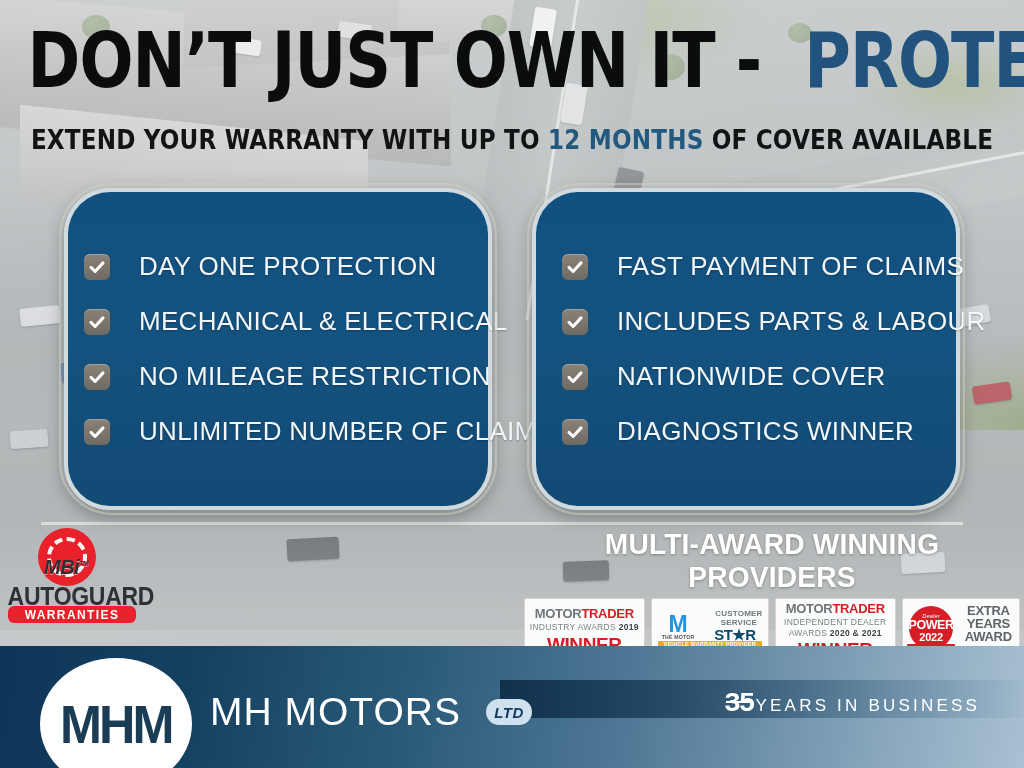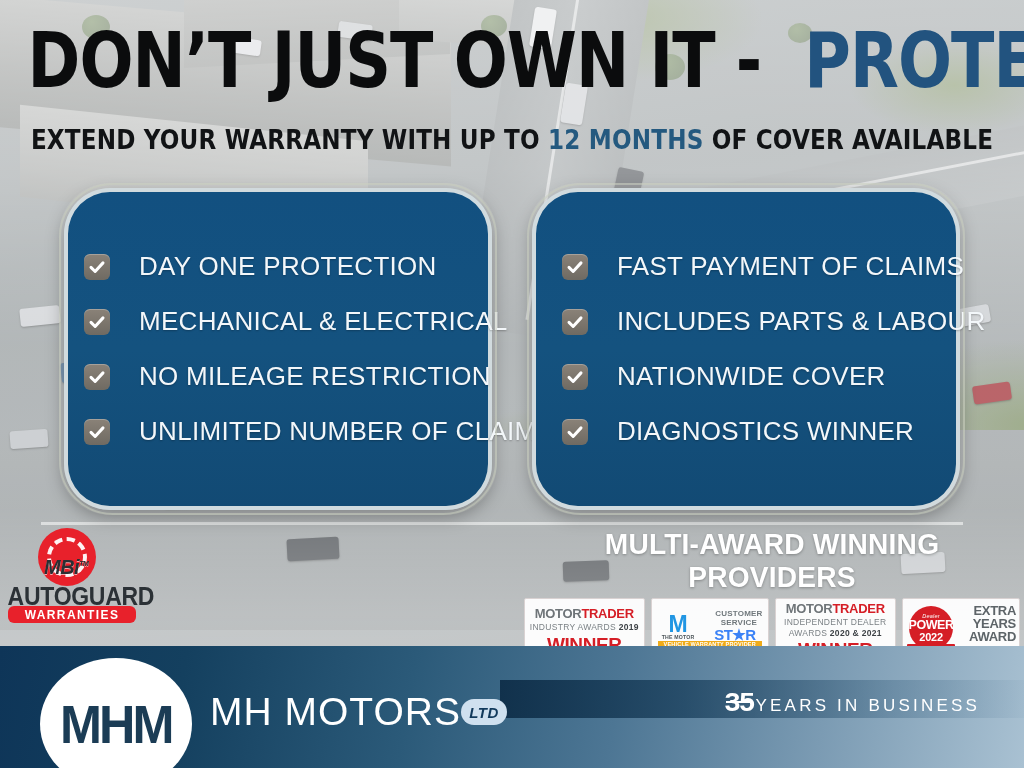--- a/index.html
+++ b/index.html
@@ -291,21 +291,21 @@
   .badge.ombud { flex-direction: row; align-items: center; gap: 3px; padding: 2px 3px; position: relative; }
   .ombud-left { width: 44%; display: flex; flex-direction: column; align-items: center; }
   .ombud-mark {
     font-size: 23px; font-weight: 700; line-height: 0.9;
     color: #3d4549;
   }
   .ombud-mark .acc { color: #2196e3; }
   .ombud-cap { font-size: 5.2px; color: #4c5458; font-weight: 700; letter-spacing: 0.2px; line-height: 1.15; }
   .ombud-right { width: 56%; text-align: center; }
   .cs-line { font-size: 8px; font-weight: 700; color: #70787c; line-height: 1.05; letter-spacing: 0.2px; margin-left: 8px; }
-  .cs-star { font-size: 15px; font-weight: 700; color: #3b82f6; line-height: 1; letter-spacing: -0.5px; }
+  .cs-star { font-size: 15px; font-weight: 700; color: #0c4a6e; line-height: 1; letter-spacing: -0.5px; }
   .cs-awards { font-size: 8px; font-weight: 700; color: #70787c; letter-spacing: 0.2px; }
   .ombud-ribbon {
     position: absolute; left: 6px; right: 6px; bottom: 1px;
     background: #f0ab18; color: #fff;
     font-size: 5.5px; font-weight: 700; letter-spacing: 0.2px;
     line-height: 1.3;
   }
   .ombud-ribbon .big { display: block; font-size: 10px; color: #ffffff; letter-spacing: 0.4px; }
 
   .badge.power { flex-direction: row; align-items: center; gap: 4px; padding: 2px 3px; }
@@ -318,21 +318,21 @@
   }
   .power-disc .dealer { font-size: 5.5px; font-style: italic; letter-spacing: 0.2px; }
   .power-disc .pw { font-size: 12.5px; font-weight: 700; letter-spacing: -0.4px; }
   .power-disc .yr2 { font-size: 11px; font-weight: 700; letter-spacing: -0.2px; }
   .power-ribbon {
     margin-top: -6px;
     background: #d51e26; color: #fff;
     font-size: 8px; font-weight: 700; letter-spacing: 0.6px;
     padding: 1px 6px; border-radius: 1px;
   }
-  .power-right { width: 52%; text-align: right; }
+  .power-right { width: 52%; text-align: center; }
   .em-line { font-size: 13px; font-weight: 700; color: #5d6468; line-height: 1.02; letter-spacing: -0.3px; }
   .em-sub { font-size: 5.2px; color: #d51e26; font-weight: 700; line-height: 1.25; margin-top: 1px; letter-spacing: 0.2px; }
 
   
   .footer {
     position: absolute;
     left: 0; right: 0; bottom: 0;
     height: 122px;
     background: linear-gradient(100deg,
       #0e3558 0%, #14405f 18%, #2b5a79 40%, #4d7694 60%, #7b9bb3 80%, #a9c1d2 100%);
@@ -361,21 +361,21 @@
     transform: scaleX(0.95);
   }
   .footer-name {
     position: absolute;
     left: 210px; top: 44px;
     font-family: "Liberation Sans Narrow", "Liberation Sans", sans-serif;
     font-weight: 400;
     font-size: 39px;
     color: #ffffff;
     letter-spacing: 1px;
-    display: flex; align-items: center; gap: 0;
+    display: flex; align-items: center; gap: 25px;
   }
   .ltd-badge {
     display: inline-flex; align-items: center; justify-content: center;
     width: 46px; height: 26px;
     border-radius: 13px;
     background: #cfe0ef;
     color: #123a5c;
     font-size: 15px; font-weight: 700; font-style: italic;
     letter-spacing: 0.5px;
   }

